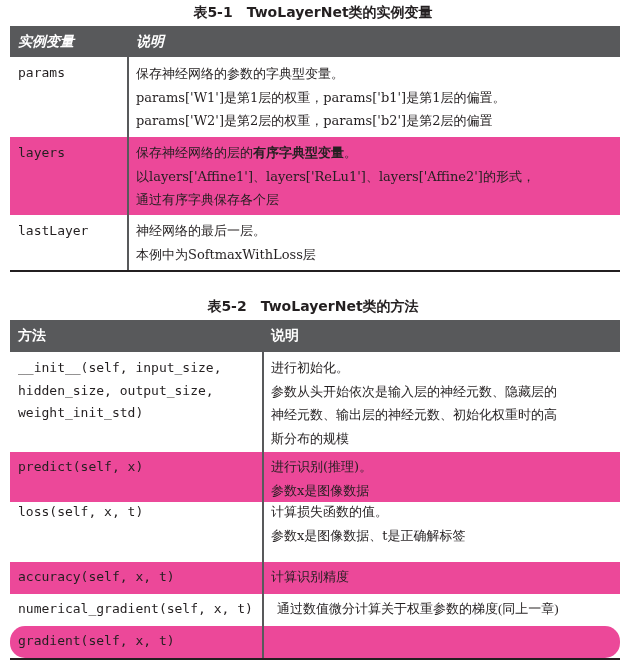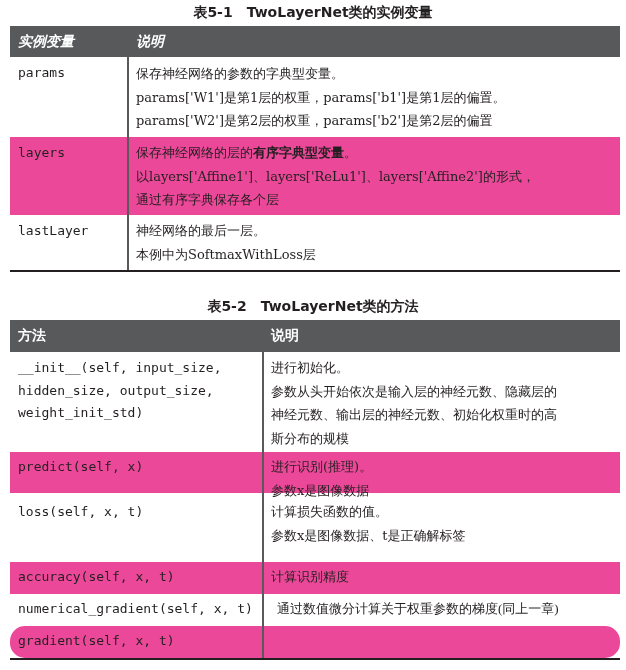--- a/index.html
+++ b/index.html
@@ -74,21 +74,21 @@
 hidden_size, output_size,
 weight_init_std)</div>
     <div class="c2" style="left:261px; top:4px;">
       <span class="line">进行初始化。</span>
       <span class="line">参数从头开始依次是输入层的神经元数、隐藏层的</span>
       <span class="line">神经元数、输出层的神经元数、初始化权重时的高</span>
       <span class="line">斯分布的规模</span>
     </div>
   </div>
 
-  <div class="row grey" style="top:132px; height:41px;">
+  <div class="row grey" style="top:132px; height:50px;">
     <div class="c1" style="top:4px;">predict(self, x)</div>
     <div class="c2" style="left:261px; top:3px;">
       <span class="line">进行识别(推理)。</span>
       <span class="line">参数x是图像数据</span>
     </div>
   </div>
 
   <div class="row" style="top:177px; height:49px;">
     <div class="c1" style="top:4px;">loss(self, x, t)</div>
     <div class="c2" style="left:261px; top:3px;">

